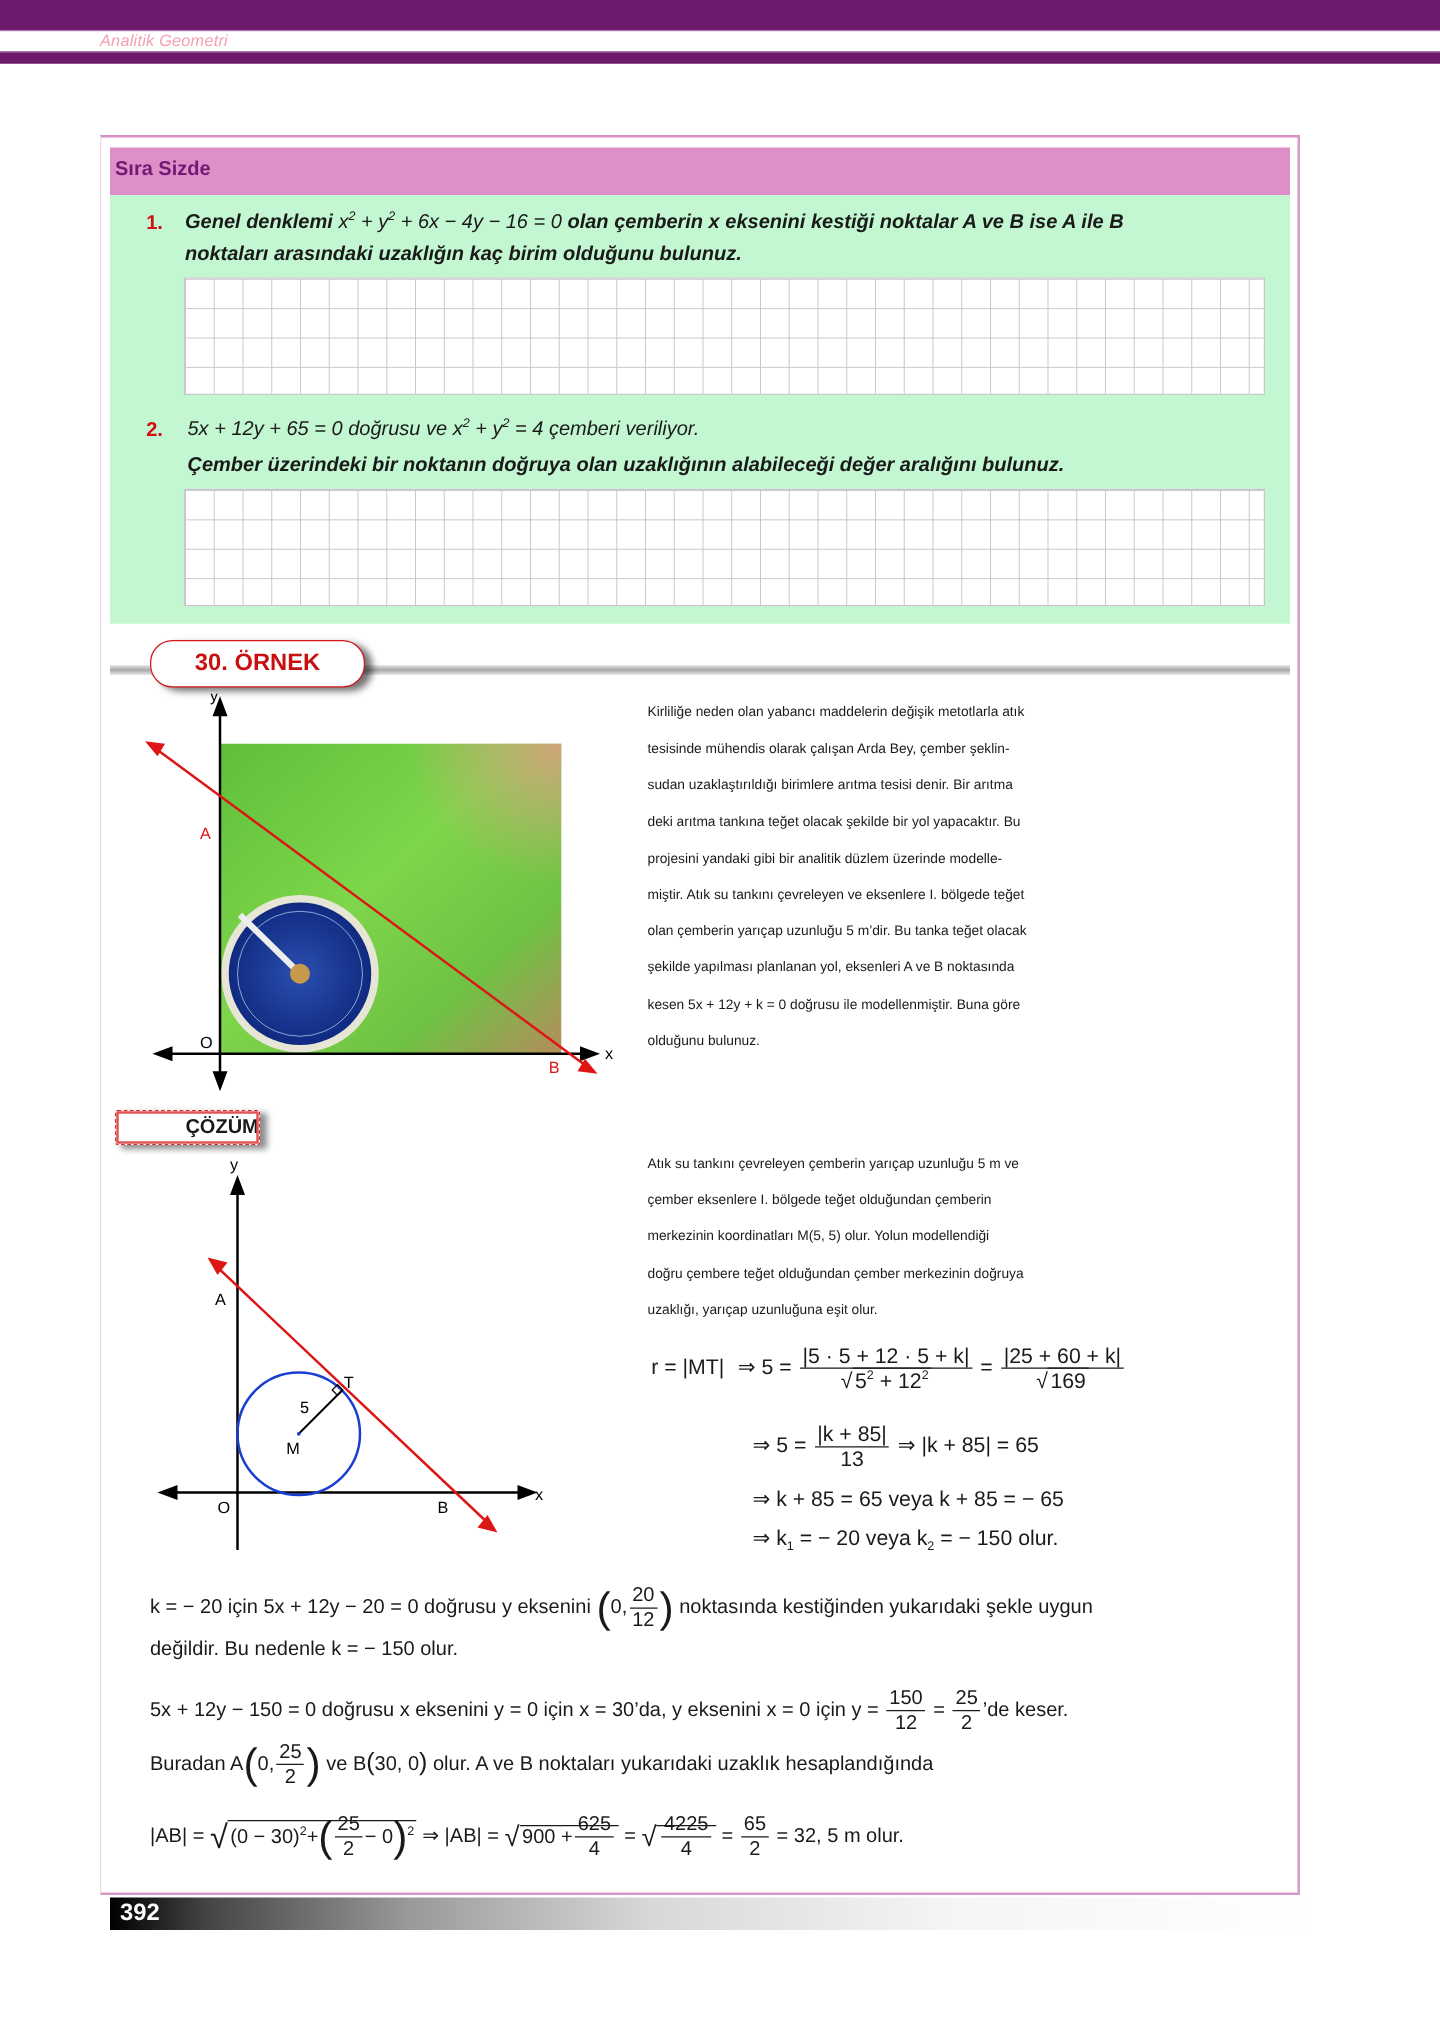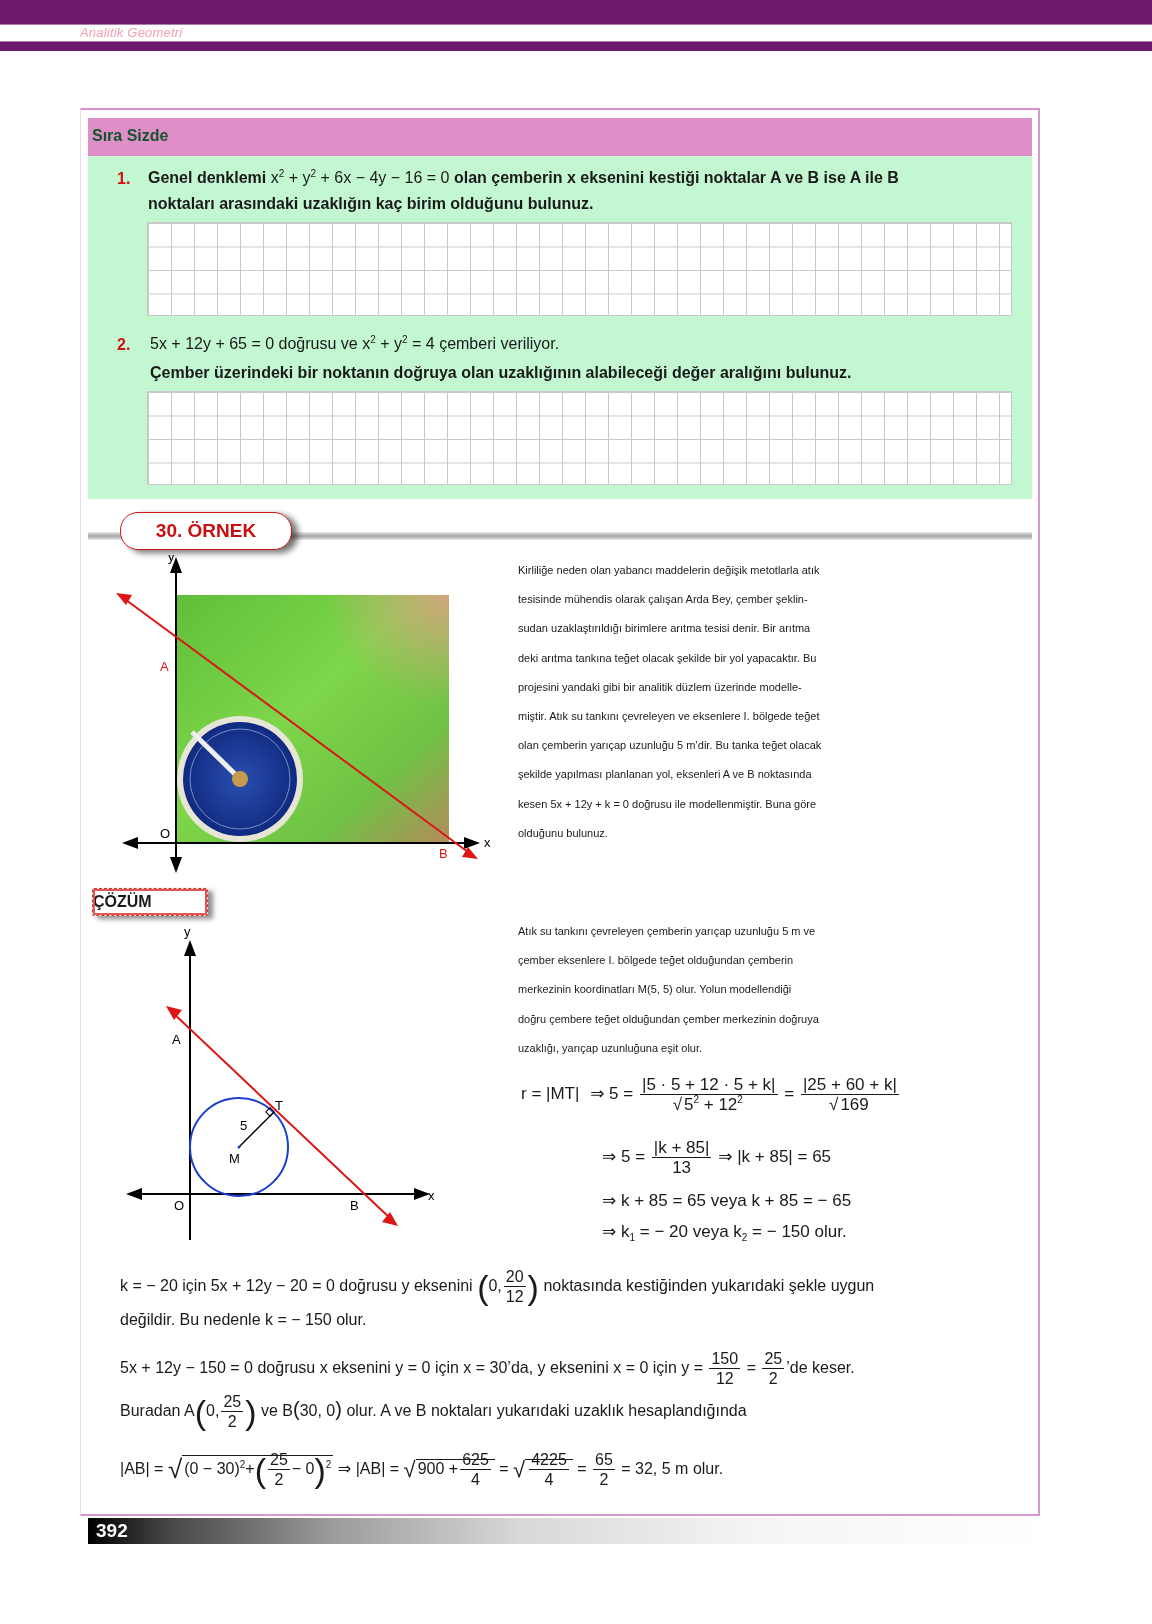--- a/index.html
+++ b/index.html
@@ -3,34 +3,34 @@
 <meta charset="utf-8">
 <style>
   html,body{margin:0;padding:0;}
   body{width:1152px;height:1624px;position:relative;background:#ffffff;font-family:"Liberation Sans","DejaVu Sans",sans-serif;color:#1a1a1a;overflow:hidden;}
   .topbar{position:absolute;left:0;top:0;width:1152px;height:24px;background:#6e1a6c;}
   .topline{position:absolute;left:0;top:24px;width:1152px;height:1px;background:#b07bb0;}
   .header-title{position:absolute;left:80px;top:25px;font-size:13px;font-style:italic;color:#f3a0b0;letter-spacing:0.2px;}
   .band{position:absolute;left:0;top:41px;width:1152px;height:9px;background:#6e1a6c;border-top:1px solid #b07bb0;}
   .frame{position:absolute;left:80px;top:108px;width:960px;height:1408px;border:1px solid #f2d6ea;border-top:2px solid #d98fc7;border-right:2px solid #d69ac8;border-bottom:2px solid #d69ac8;box-sizing:border-box;}
   .sira-head{position:absolute;left:88px;top:118px;width:944px;height:38px;background:#de8fc7;}
-  .sira-head span{position:absolute;left:4px;top:9px;font-size:16px;font-weight:bold;color:#14532d;}
+  .sira-head span{position:absolute;left:4px;top:9px;font-size:16px;font-weight:bold;color:#701a75;}
   .sira-body{position:absolute;left:88px;top:156px;width:944px;height:343px;background:#c3f7d1;}
   .q-num{position:absolute;font-weight:bold;color:#d01010;font-size:16px;}
-  .q-text{position:absolute;font-size:16px;line-height:26px;}
+  .q-text{position:absolute;font-size:16px;line-height:26px;font-style:italic;}
   .b{font-weight:bold;}
   sup{font-size:10px;vertical-align:super;line-height:0;}
   sub{font-size:10px;vertical-align:sub;line-height:0;}
   .grid{position:absolute;left:147px;width:865px;height:94px;background-color:#ffffff;
         background-image:linear-gradient(to right,#c8c8c8 1px,transparent 1px),linear-gradient(to bottom,#c8c8c8 1px,transparent 1px);
         background-size:23px 23.5px;border:1px solid #c8c8c8;box-sizing:border-box;}
   .ornek-line{position:absolute;left:88px;top:532px;width:944px;height:8px;background:linear-gradient(to bottom,#e8e8e8,#a8a8a8 50%,#e8e8e8);}
   .ornek-badge{position:absolute;left:120px;top:512px;width:170px;height:36px;border:1.5px solid #d01818;border-radius:18px;background:#fff;box-shadow:6px 3px 6px rgba(0,0,0,0.55);text-align:center;}
   .ornek-badge span{line-height:36px;font-weight:bold;color:#c81010;font-size:19px;}
-  .cozum-badge{position:absolute;left:92px;top:888px;width:114px;height:26px;border:1px dashed #d03030;border-radius:2px;background:#fff;box-shadow:5px 3px 5px rgba(0,0,0,0.45);outline:2px solid #e25555;outline-offset:-3px;text-align:left;}
+  .cozum-badge{position:absolute;left:92px;top:888px;width:114px;height:26px;border:1px dashed #d03030;border-radius:2px;background:#fff;box-shadow:5px 3px 5px rgba(0,0,0,0.45);outline:2px solid #e25555;outline-offset:-3px;text-align:right;}
   .cozum-badge span{line-height:26px;font-weight:bold;color:#1a1a1a;font-size:16px;}
   .para{position:absolute;font-size:11px;line-height:29.2px;color:#1a1a1a;}
   .math{position:absolute;font-size:17px;color:#1a1a1a;white-space:nowrap;}
   .frac{display:inline-block;vertical-align:middle;text-align:center;margin:0 2px;}
   .frac .n{display:block;border-bottom:1px solid #1a1a1a;padding:0 2px;line-height:19px;}
   .frac .d{display:block;line-height:19px;}
   .sqrt{border-top:1px solid #1a1a1a;padding:0 2px;}
   .big-paren{font-size:34px;vertical-align:middle;font-weight:200;line-height:0;}
   .line2{position:absolute;font-size:16px;white-space:nowrap;}
   .pagebar{position:absolute;left:88px;top:1518px;width:960px;height:26px;background:linear-gradient(to right,#000 0%,#444 8%,#9a9a9a 25%,#d8d8d8 45%,#f5f5f5 70%,#ffffff 100%);}

